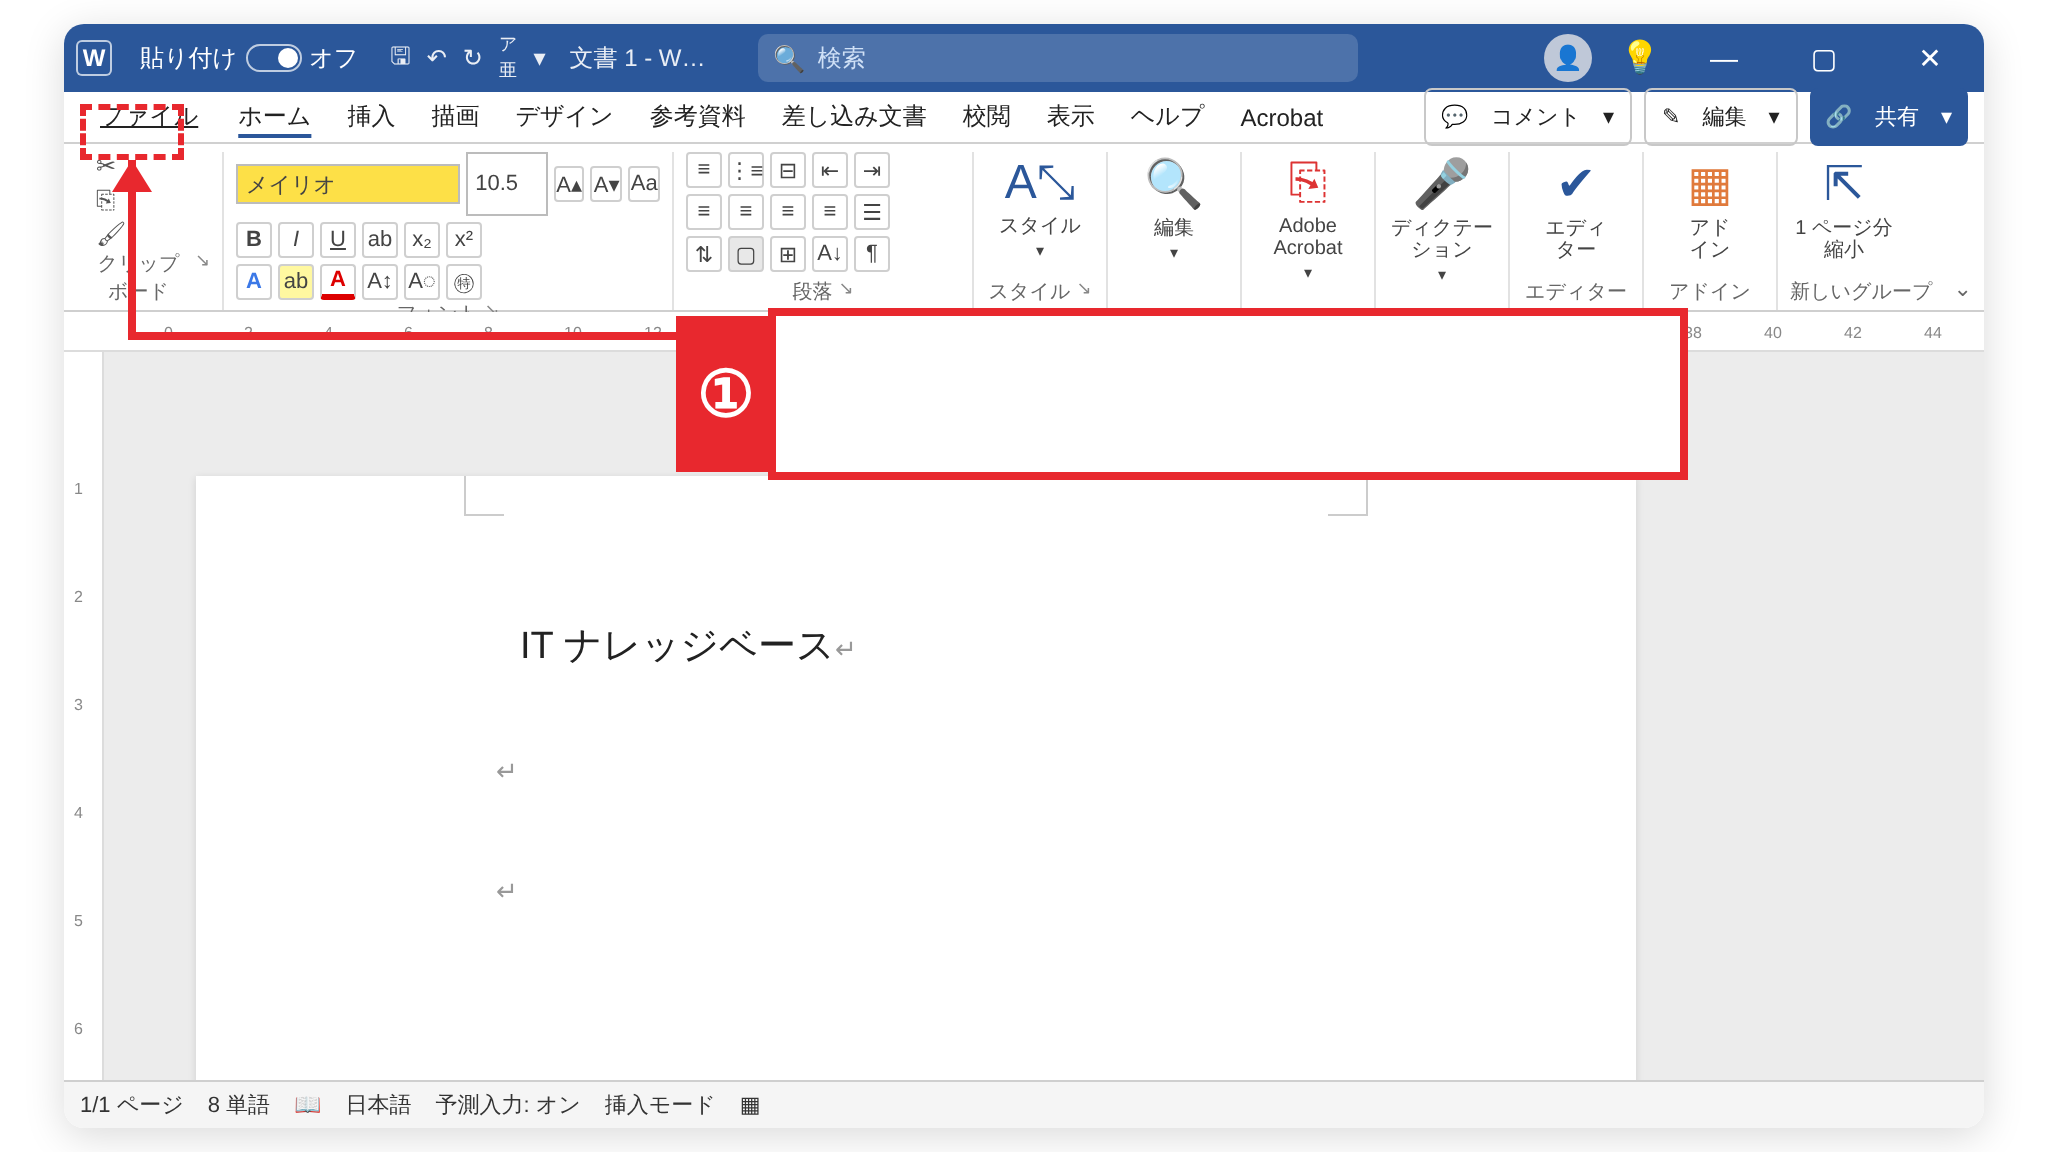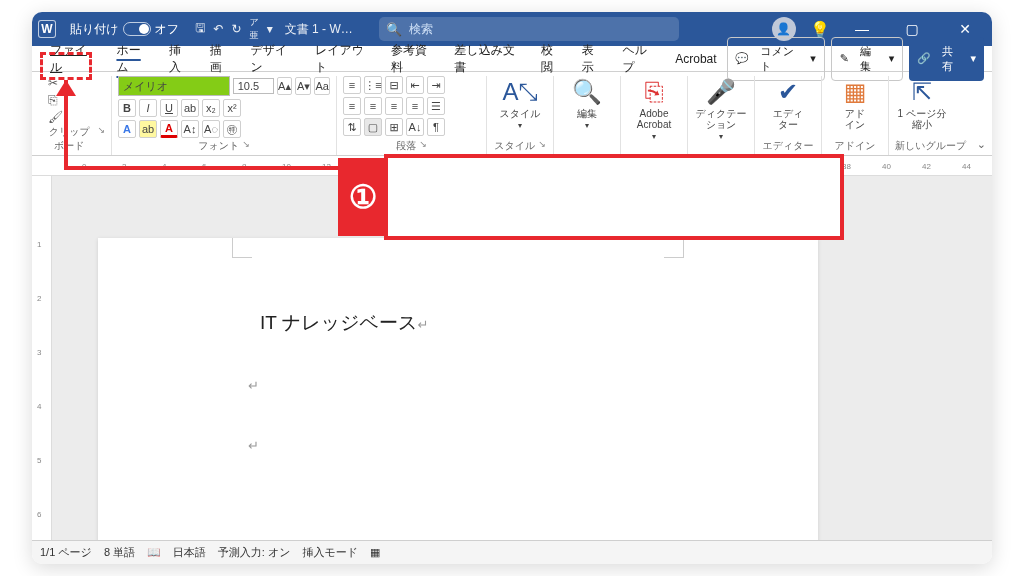--- a/index.html
+++ b/index.html
@@ -37,22 +37,22 @@
 .group-body { flex:1; display:flex; }
 .group-label { text-align:center; font-size:10px; color:#666; padding-bottom:2px; display:flex; justify-content:center; gap:3px; }
 .clipbd { width: 74px; }
 .clipbd .group-body { flex-direction: row; align-items: flex-start; }
 .clipbd .paste { display:flex; flex-direction:column; align-items:center; width:40px; font-size:10px; }
 .clipbd .paste .ic { width:28px; height:30px; border:1px solid #bfa14a; background:#fff8e0; border-radius:3px; position:relative; }
 .clipbd .side { display:flex; flex-direction:column; gap:3px; font-size:12px; color:#555; margin-left:4px; }
 .font { width: 225px; }
 .font .group-body { flex-direction:column; gap:3px; }
 .fontrow { display:flex; gap:3px; align-items:center; }
-.fontname { border:1px solid #bcbcbc; height:20px; width:128px; padding:0 4px; display:flex; align-items:center; background:#84cc16; }
-.fontsize { border:1px solid #bcbcbc; height:16px; width:46px; padding:0 4px; display:flex; align-items:center; }
+.fontname { border:1px solid #bcbcbc; height:20px; width:128px; padding:0 4px; display:flex; align-items:center; background:#fde047; }
+.fontsize { border:1px solid #bcbcbc; height:32px; width:46px; padding:0 4px; display:flex; align-items:center; }
 .sq { width:18px; height:18px; border:1px solid #cfcfcf; display:flex; align-items:center; justify-content:center; font-size:11px; border-radius:2px; }
 .para { width:150px; }
 .para .group-body { flex-direction:column; gap:3px; }
 .pararow { display:flex; gap:3px; }
 .big { display:flex; flex-direction:column; align-items:center; width:54px; padding-top:2px; gap:2px; }
 .big .ic { font-size:24px; color:#2b579a; }
 .big .lb { font-size:10px; text-align:center; line-height:1.1; }
 .corner-chev { color:#888; font-size:9px; }
 .ribbon-chev { position:absolute; right:6px; bottom:4px; color:#666; }
 
@@ -118,21 +118,20 @@
       <span class="winbtn">✕</span>
     </div>
   </div>
 
   <div class="menubar">
     <span class="file">ファイル</span>
     <span style="text-decoration:underline; text-decoration-color:#2b579a; text-decoration-thickness:2px; text-underline-offset:5px;">ホーム</span>
     <span>挿入</span>
     <span>描画</span>
     <span>デザイン</span>
-    <span>レイアウト</span>
     <span>参考資料</span>
     <span>差し込み文書</span>
     <span>校閲</span>
     <span>表示</span>
     <span>ヘルプ</span>
     <span>Acrobat</span>
     <div class="right">
       <span class="btn">💬<span>コメント</span>▾</span>
       <span class="btn">✎<span>編集</span>▾</span>
       <span class="btn share">🔗<span>共有</span>▾</span>

